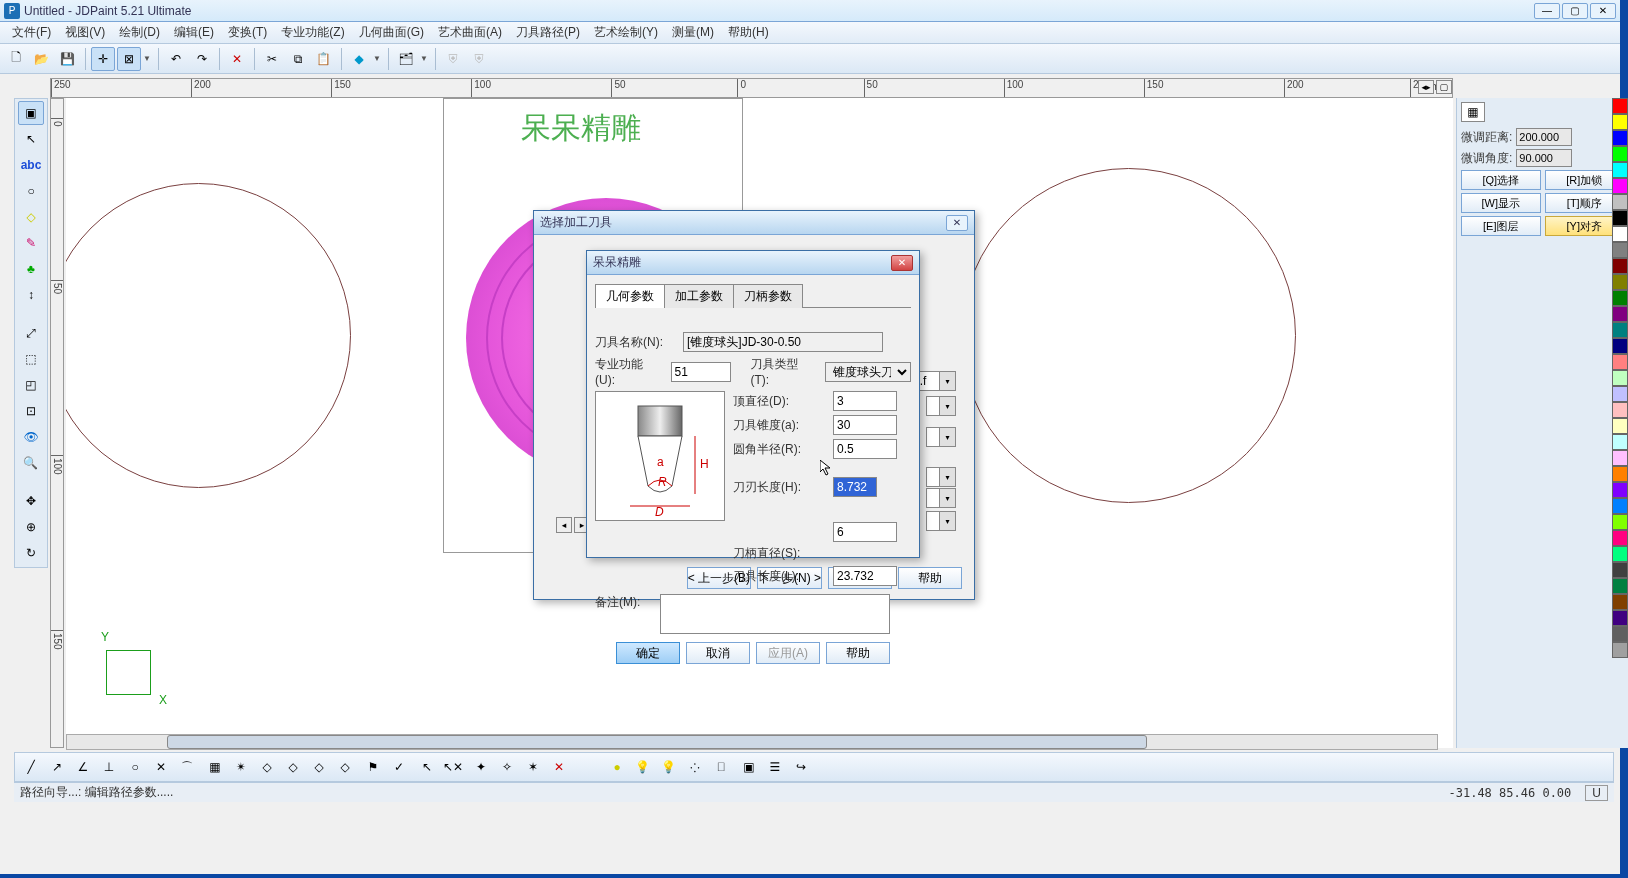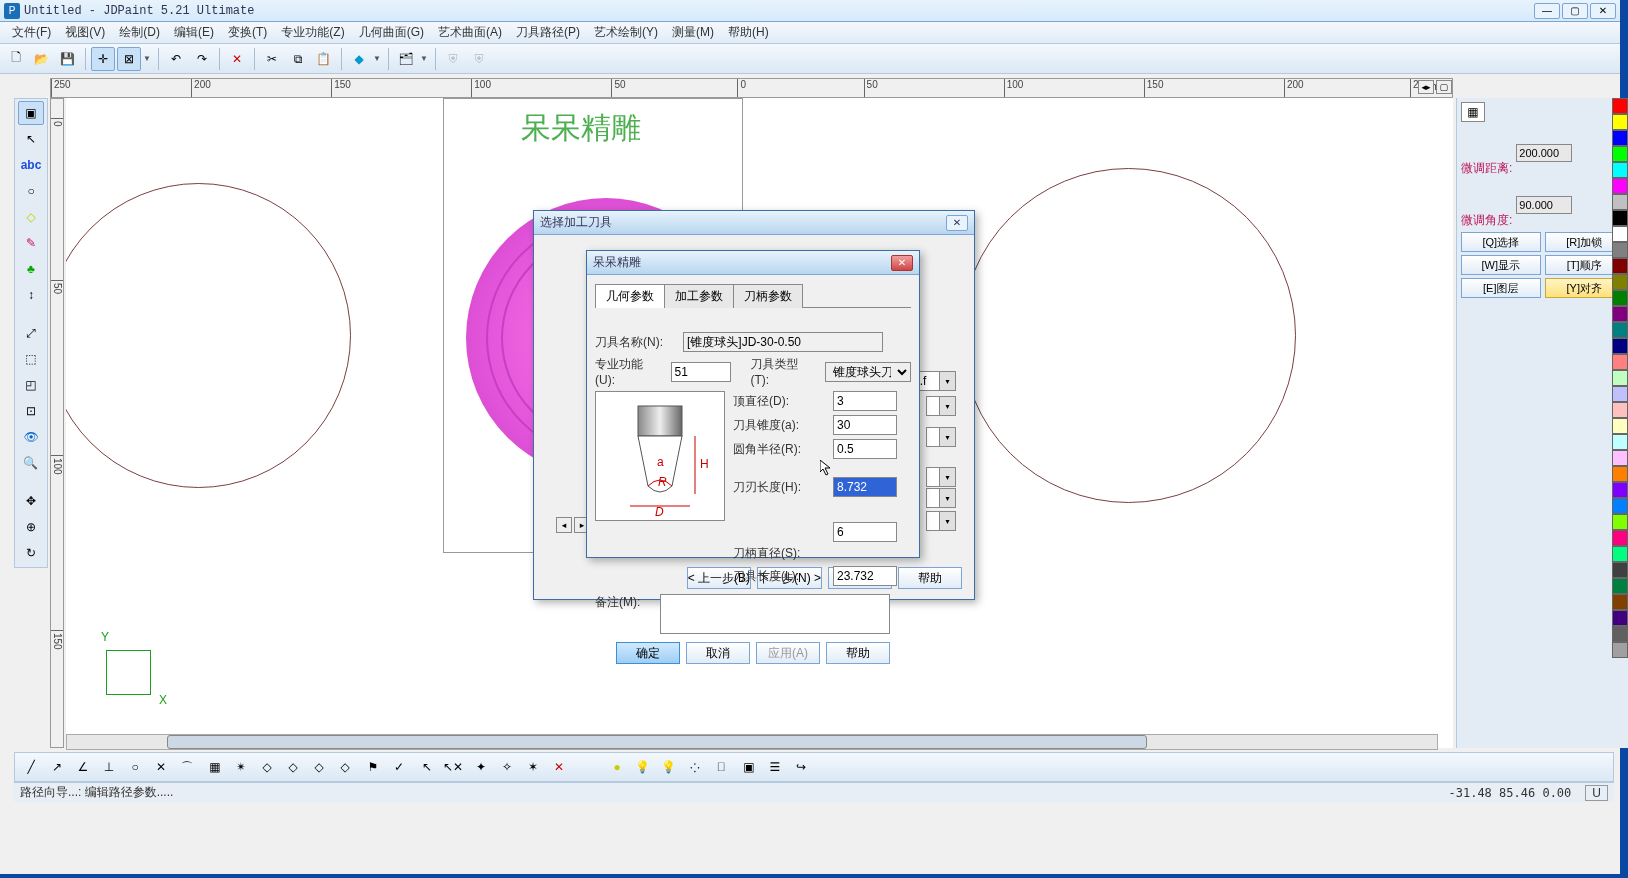--- a/index.html
+++ b/index.html
@@ -1,20 +1,20 @@
 <!DOCTYPE html>
 <html><head>
 <meta charset="utf-8">
 <style>
 * { margin: 0; padding: 0; box-sizing: border-box; font-family: "Microsoft YaHei", "SimSun", Tahoma, sans-serif; font-size: 12px; }
 body { background: #0a47a3; overflow: hidden; width: 1628px; height: 878px; position: relative; }
 .main-window { left: 6px; top: 2px; width: 1620px; height: 874px; background: #f0f0f0; }
 .titlebar { height: 22px; background: linear-gradient(#e8f3fc, #d5eafa); display: flex; align-items: center; padding: 0 4px; border-bottom: 1px solid #7aa5d6; }
 .titlebar .icon { width: 16px; height: 16px; background: #1b6fb5; margin-right: 4px; border-radius: 2px; display: flex; align-items: center; justify-content: center; color: #fff; font-size: 10px; }
-.titlebar .title { flex: 1; color: #335; font-family: Liberation Mono, monospace; }
+.titlebar .title { flex: 1; color: #335; }
 .titlebar .winbtns { display: flex; gap: 2px; }
 .titlebar .winbtn { width: 26px; height: 16px; border: 1px solid #7aa5d6; background: #e8f3fc; border-radius: 2px; display: flex; align-items: center; justify-content: center; font-size: 10px; }
 .menubar { height: 22px; background: linear-gradient(#f4f8fd, #e1ecf7); display: flex; align-items: center; padding: 0 6px; gap: 2px; border-bottom: 1px solid #b5c9de; }
 .menubar .menu { padding: 2px 6px; color: #333; cursor: default; }
 .toolbar { height: 30px; background: linear-gradient(#f4f8fd, #dbe8f5); display: flex; align-items: center; padding: 0 4px; gap: 2px; border-bottom: 1px solid #b5c9de; }
 .toolbar .tbtn { width: 24px; height: 24px; border: 1px solid transparent; display: flex; align-items: center; justify-content: center; border-radius: 2px; }
 .toolbar .tbtn.sel { border: 1px solid #7aa5d6; background: #c9e1f7; }
 .toolbar .sep { width: 1px; height: 22px; background: #a9bdd2; margin: 0 3px; }
 .toolbar .drop { width: 10px; font-size: 8px; color: #555; }
 .ruler-h { position: absolute; left: 50px; top: 78px; right: 175px; height: 20px; background: #f0f0f0; border: 1px solid #999; }
@@ -26,21 +26,21 @@
 .left-tools .lt { width: 26px; height: 24px; display: flex; align-items: center; justify-content: center; border: 1px solid transparent; border-radius: 2px; }
 .left-tools .spacer { height: 10px; }
 .canvas { position: absolute; left: 66px; top: 98px; right: 175px; bottom: 130px; background: #fff; overflow: hidden; }
 .canvas .circle { position: absolute; border: 1px solid #7a4040; border-radius: 50%; }
 .canvas .filled { background: radial-gradient(circle at 50% 50%, #ff7be9, #e455da 60%, #c63fc6); border: none; }
 .canvas .watermark { position: absolute; color: #4caf50; font-size: 30px; font-family: "KaiTi", serif; }
 .canvas .axis { position: absolute; }
 .canvas .axis-box { border: 1px solid #1b9e1b; }
 .right-panel { position: absolute; right: 0; top: 98px; width: 172px; bottom: 130px; background: #e3ecf5; border-left: 1px solid #b5c9de; padding: 4px; }
 .right-panel .row { display: flex; align-items: center; gap: 4px; margin-bottom: 3px; }
-.right-panel .label { color: #be185d; margin-top: 32px; }
+.right-panel .label { color: #404040; }
 .right-panel input { width: 56px; height: 18px; border: 1px solid #888; padding: 0 2px; font-size: 11px; background: #e8e8e8; }
 .right-panel .btn { flex: 1; height: 20px; border: 1px solid #7aa5d6; background: linear-gradient(#fff, #e1ecf7); font-size: 11px; display: flex; align-items: center; justify-content: center; }
 .right-panel .btn.sel { background: linear-gradient(#fff4c6, #ffe17a); border-color: #c9a83a; }
 .color-strip2 { position: absolute; right: 0; top: 98px; width: 16px; bottom: 130px; display: flex; flex-direction: column; }
 .color-strip2 .c { width: 16px; height: 16px; border: 1px solid #666; }
 .bottom-toolbar { position: absolute; left: 14px; right: 14px; bottom: 96px; height: 30px; background: linear-gradient(#f4f8fd, #dbe8f5); border: 1px solid #b5c9de; display: flex; align-items: center; padding: 0 4px; gap: 2px; }
 .bottom-toolbar .tbtn { width: 24px; height: 24px; display: flex; align-items: center; justify-content: center; }
 .statusbar { position: absolute; left: 14px; right: 14px; bottom: 76px; height: 20px; background: #e8eef5; border-top: 1px solid #b5c9de; display: flex; align-items: center; padding: 0 6px; color: #333; }
 .statusbar .coords { margin-left: auto; font-family: monospace; }
 .statusbar .u { margin-left: 14px; border: 1px solid #999; padding: 0 6px; }
@@ -397,21 +397,21 @@
             <span class="lbl" style="width:80px;">刀具锥度(a):</span>
             <input style="width: 64px;" value="30">
           </div>
         <div class="form-row">
             <span class="lbl" style="width:80px;">圆角半径(R):</span>
             <input style="width: 64px;" value="0.5">
           </div>
         <div style="height:14px;"></div>
         <div class="form-row">
             <span class="lbl" style="width:80px;">刀刃长度(H):</span>
-            <input class="sel" style="width: 64px;" value="8.732">
+            <input class="sel" style="width: 44px;" value="8.732">
           </div>
         <div class="form-row">
             <span class="lbl" style="width:80px;margin-top:44px;">刀柄直径(S):</span>
             <input style="width: 64px;" value="6">
           </div>
         <div class="form-row">
             <span class="lbl" style="width:80px;">刀具长度(L):</span>
             <input style="width: 64px;" value="23.732">
           </div>
       </div>

